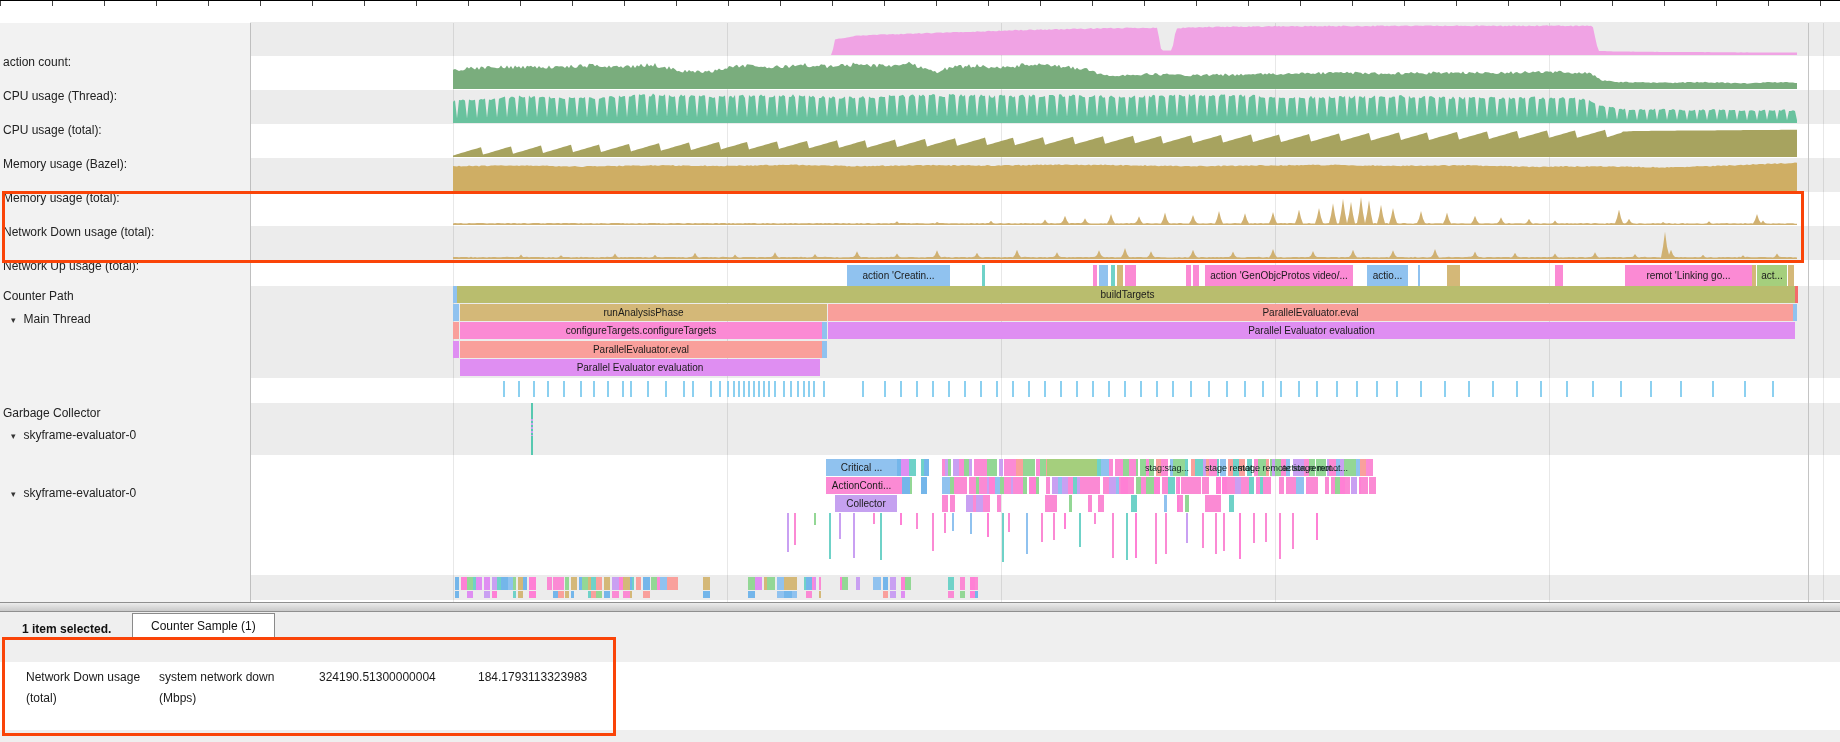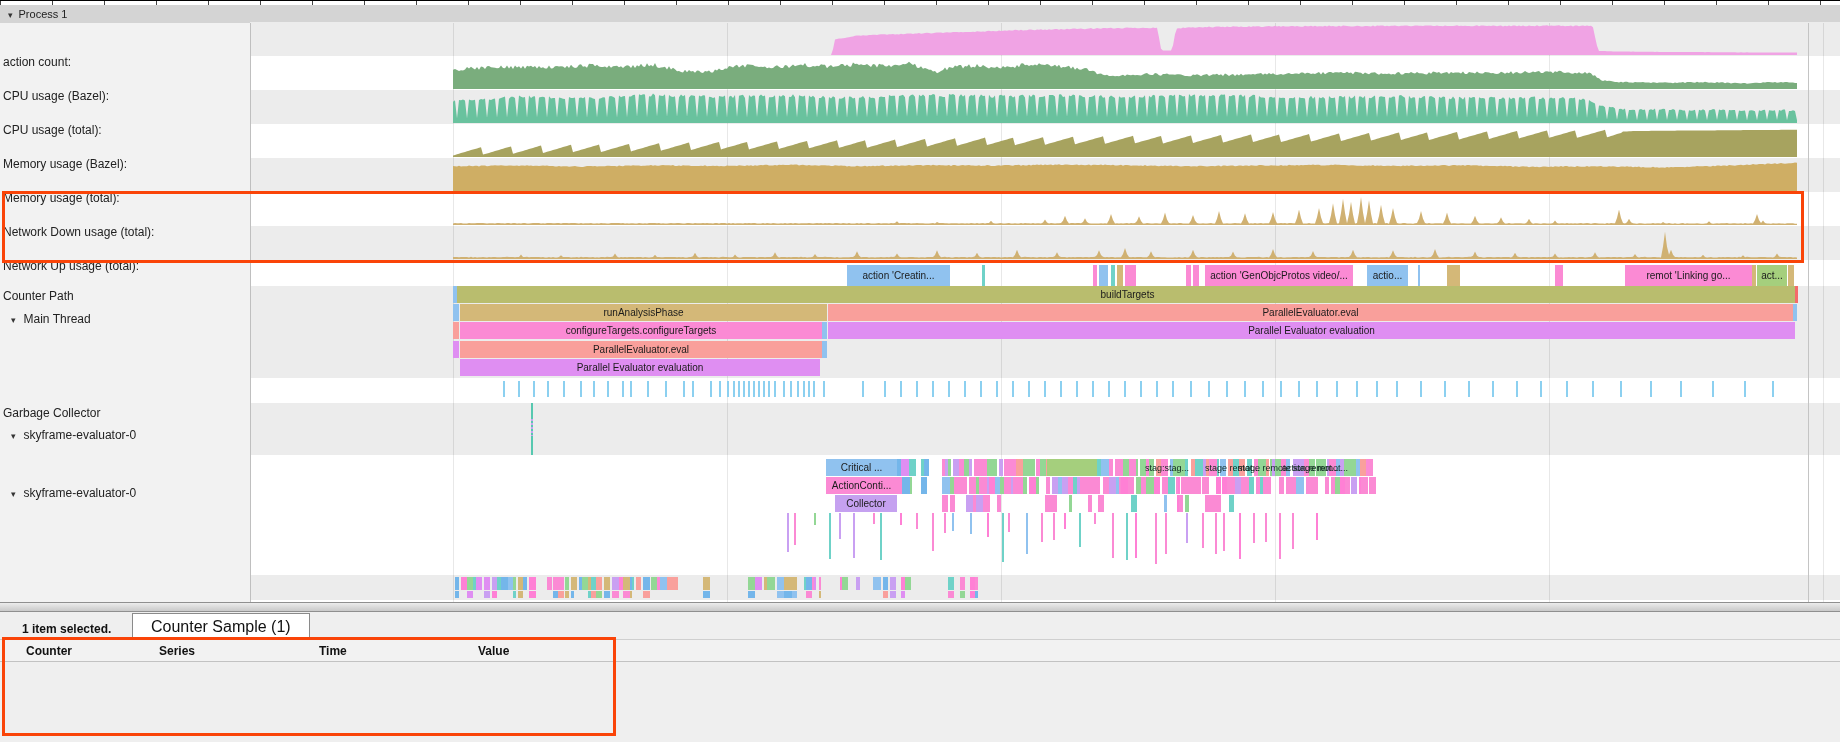--- a/index.html
+++ b/index.html
@@ -15,36 +15,33 @@
   #sidebar{left:0;top:23px;width:250px;height:579px;background:#f2f2f2;border-right:1px solid #bfbfbf;z-index:30;}
   .chart-svg{position:absolute;z-index:10;}
   .slice{position:absolute;z-index:12;overflow:hidden;text-align:center;font-size:10px;color:#1b1b1b;white-space:nowrap;}
   .olabel{position:absolute;z-index:14;font-size:9px;color:#102a20;white-space:nowrap;}
   .redbox{position:absolute;border:3px solid #fa4408;z-index:40;background:transparent;}
   #splitter{left:0;top:602px;width:1840px;height:10px;background:linear-gradient(#ececec,#c9c9c9);
             border-top:1px solid #8f8f8f;border-bottom:1px solid #8f8f8f;box-sizing:border-box;z-index:50;}
   #bottom-panel{left:0;top:612px;width:1840px;height:130px;background:#efefef;z-index:45;}
   #status-text{position:absolute;left:22px;top:10px;font-weight:bold;font-size:12px;color:#111;}
   #tab{position:absolute;left:132px;top:1px;height:25px;padding:0 18px;background:#fff;
-       border:1px solid #8a8a8a;border-bottom:none;line-height:25px;font-size:16px;color:#111;z-index:2;}
+       border:1px solid #8a8a8a;border-bottom:none;line-height:25px;font-size:12px;color:#111;z-index:2;}
   #table-header{position:absolute;left:0;top:27px;width:1840px;height:23px;background:#f2f2f2;
                 border-top:1px solid #cfcfcf;border-bottom:1px solid #c2c2c2;box-sizing:border-box;}
   #table-body{position:absolute;left:0;top:50px;width:1840px;height:68px;background:#fff;}
   .th{position:absolute;top:4px;font-weight:bold;font-size:12px;color:#111;}
   .td{position:absolute;top:5px;font-size:12px;color:#1a1a1a;line-height:21px;}
 </style>
 </head>
 <body>
 
 <div id="app">
   <div id="timeline" class="abs">
     <div id="ruler" class="abs"></div>
-    <div id="process-bar" class="abs">
-      <span class="tri">▾</span><span>Process 1</span>
-    </div>
     <div id="stripes">
         <div style="position: absolute; left: 250px; top: 22px; width: 1590px; height: 34px; background: rgb(236, 236, 236);"></div>
         <div style="position: absolute; left: 250px; top: 90px; width: 1590px; height: 34px; background: rgb(236, 236, 236);"></div>
         <div style="position: absolute; left: 250px; top: 158px; width: 1590px; height: 34px; background: rgb(236, 236, 236);"></div>
         <div style="position: absolute; left: 250px; top: 226px; width: 1590px; height: 34px; background: rgb(236, 236, 236);"></div>
         <div style="position: absolute; left: 250px; top: 286px; width: 1590px; height: 92px; background: rgb(236, 236, 236);"></div>
         <div style="position: absolute; left: 250px; top: 403px; width: 1590px; height: 52px; background: rgb(236, 236, 236);"></div>
         <div style="position: absolute; left: 250px; top: 575px; width: 1590px; height: 25px; background: rgb(236, 236, 236);"></div>
       </div>
     <div id="gridlines">
@@ -518,21 +515,21 @@
         <div style="position: absolute; left: 948px; top: 591px; width: 6px; height: 7px; background: rgb(251, 138, 212);"></div>
         <div style="position: absolute; left: 959.9px; top: 577px; width: 5.5px; height: 13px; background: rgb(251, 138, 212);"></div>
         <div style="position: absolute; left: 959.9px; top: 591px; width: 5.5px; height: 7px; background: rgb(147, 215, 149);"></div>
         <div style="position: absolute; left: 969.8px; top: 577px; width: 5px; height: 13px; background: rgb(255, 128, 213);"></div>
         <div style="position: absolute; left: 969.8px; top: 591px; width: 5px; height: 7px; background: rgb(255, 128, 213);"></div>
         <div style="position: absolute; left: 974.8px; top: 577px; width: 2.9px; height: 13px; background: rgb(251, 138, 212);"></div>
         <div style="position: absolute; left: 974.8px; top: 591px; width: 2.9px; height: 7px; background: rgb(116, 182, 234);"></div>
       </div>
     <div id="sidebar" class="abs">
         <div style="position: absolute; left: 3px; top: 39px; transform: translateY(-50%); white-space: nowrap;">action count:</div>
-        <div style="position: absolute; left: 3px; top: 73px; transform: translateY(-50%); white-space: nowrap;">CPU usage (Bazel):</div>
+        <div style="position: absolute; left: 3px; top: 73px; transform: translateY(-50%); white-space: nowrap;">CPU usage (Thread):</div>
         <div style="position: absolute; left: 3px; top: 107px; transform: translateY(-50%); white-space: nowrap;">CPU usage (total):</div>
         <div style="position: absolute; left: 3px; top: 141px; transform: translateY(-50%); white-space: nowrap;">Memory usage (Bazel):</div>
         <div style="position: absolute; left: 3px; top: 175px; transform: translateY(-50%); white-space: nowrap;">Memory usage (total):</div>
         <div style="position: absolute; left: 3px; top: 209px; transform: translateY(-50%); white-space: nowrap;">Network Down usage (total):</div>
         <div style="position: absolute; left: 3px; top: 243px; transform: translateY(-50%); white-space: nowrap;">Network Up usage (total):</div>
         <div style="position: absolute; left: 3px; top: 273px; transform: translateY(-50%); white-space: nowrap;"><span>Counter Path</span></div>
         <div style="position: absolute; left: 0px; top: 296px; transform: translateY(-50%); white-space: nowrap;"><span class="tri" style="display: inline-block; margin: 0px 8px 0px 11px; font-size: 9px; color: rgb(51, 51, 51);">▾</span><span>Main Thread</span></div>
         <div style="position: absolute; left: 3px; top: 390px; transform: translateY(-50%); white-space: nowrap;"><span>Garbage Collector</span></div>
         <div style="position: absolute; left: 0px; top: 412px; transform: translateY(-50%); white-space: nowrap;"><span class="tri" style="display: inline-block; margin: 0px 8px 0px 11px; font-size: 9px; color: rgb(51, 51, 51);">▾</span><span>skyframe-evaluator-0</span></div>
         <div style="position: absolute; left: 0px; top: 470px; transform: translateY(-50%); white-space: nowrap;"><span class="tri" style="display: inline-block; margin: 0px 8px 0px 11px; font-size: 9px; color: rgb(51, 51, 51);">▾</span><span>skyframe-evaluator-0</span></div>
@@ -541,21 +538,21 @@
     <div id="annotations">
         <div class=" redbox" style="position: absolute; left: 2px; top: 191px; width: 1796px; height: 66px; border: 3px solid rgb(250, 68, 8);"></div>
       </div>
   </div>
 
   <div id="splitter" class="abs"></div>
 
   <div id="bottom-panel" class="abs">
     <div id="status-text">1 item selected.</div>
     <div id="tab">Counter Sample (1)</div>
-    <div id="table-header">
-      <div class="th" style="left:26px">Counter</div>
-      <div class="th" style="left:159px">Series</div>
-      <div class="th" style="left:319px">Time</div>
-      <div class="th" style="left:478px">Value</div>
+    <div id="table-body">
+      <div class="td" style="left:26px;width:118px">Network Down usage (total)</div>
+      <div class="td" style="left:159px;width:128px">system network down (Mbps)</div>
+      <div class="td" style="left:319px;width:150px">324190.51300000004</div>
+      <div class="td" style="left:478px;width:140px">184.1793113323983</div>
     </div>
     <div class="redbox" style="left:2px;top:25px;width:608px;height:93px;"></div>
   </div>
 </div>
 
 </body></html>

